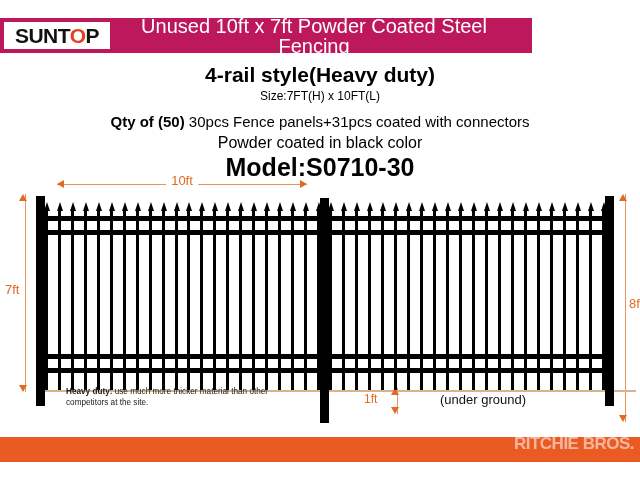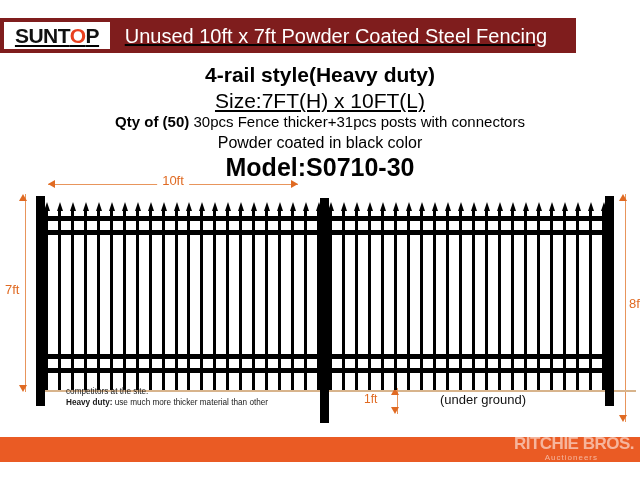--- a/index.html
+++ b/index.html
@@ -6,44 +6,44 @@
   body{
     width:640px;height:480px;
     background:#ffffff;
     font-family:"Liberation Sans", sans-serif;
     overflow:hidden;
     position:relative;
   }
 
   
   .header-bar{
-    position:absolute;left:0;top:18px;width:576px;height:35px;
-    background:#7f1d1d;
-    display:flex;align-items:center;text-decoration:underline;
+    position:absolute;left:0;top:18px;width:532px;height:35px;
+    background:#be185d;
+    display:flex;align-items:center;
   }
   .logo-box{
     width:106px;height:27px;margin-left:4px;
     background:#ffffff;
     display:flex;align-items:center;justify-content:center;
   }
   .logo-text{
     font-size:21px;font-weight:bold;letter-spacing:-0.5px;
     color:#111111;line-height:1;font-family:"Liberation Sans", sans-serif;
   }
   .logo-text .o{color:#e8401f;}
   .header-title{
     flex:1;text-align:center;color:#ffffff;
     font-size:20px;line-height:1;padding-right:14px;
     font-family:"Liberation Sans", sans-serif;
   }
 
   
   .spec{position:absolute;left:0;width:640px;text-align:center;color:#000;}
   .spec-1{top:63px;font-size:21px;font-weight:bold;}
-  .spec-2{top:89px;font-size:21px;text-decoration:underline;}
+  .spec-2{top:89px;font-size:12px;}
   .spec-3{top:113px;font-size:15px;}
   .spec-3 b{font-weight:bold;}
   .spec-4{top:134px;font-size:16px;}
   .spec-5{top:153px;font-size:25px;font-weight:bold;}
 
   
   .diagram{position:absolute;left:0;top:180px;width:640px;height:250px;}
 
   
   .ground{
@@ -74,21 +74,21 @@
     border-right:3px solid transparent;
     border-bottom:9px solid #000;
   }
 
   .rail{position:absolute;left:0;width:100%;height:5px;background:#000;}
   .rail.r1{top:14px;}
   .rail.r2{top:28px;}
   .rail.r3{top:152px;}
   .rail.r4{top:166px;}
 
-  .dim-10ft{position:absolute;left:48px;top:-4px;width:250px;height:16px;}
+  .dim-10ft{position:absolute;left:57px;top:-4px;width:250px;height:16px;}
   .dim-10ft .line{position:absolute;left:0;top:8px;width:250px;height:1px;background:#e8955c;}
   .dim-10ft .lab{
     position:absolute;left:50%;top:-3px;transform:translateX(-50%);
     background:#fff;padding:0 5px;color:#e06a22;font-size:13px;
   }
   .ar{position:absolute;width:0;height:0;}
   .ar.left{left:0;top:4px;border-top:4px solid transparent;border-bottom:4px solid transparent;border-right:7px solid #e06a22;}
   .ar.right{right:0;top:4px;border-top:4px solid transparent;border-bottom:4px solid transparent;border-left:7px solid #e06a22;}
   .ar.up{top:0;left:-3px;border-left:4px solid transparent;border-right:4px solid transparent;border-bottom:7px solid #e06a22;}
   .ar.down{bottom:0;left:-3px;border-left:4px solid transparent;border-right:4px solid transparent;border-top:7px solid #e06a22;}
@@ -139,21 +139,21 @@
 
 <div class="header-bar">
   <div class="logo-box">
     <span class="logo-text"><span>SUNT</span><span class="o">O</span><span>P</span></span>
   </div>
   <div class="header-title">Unused 10ft x 7ft Powder Coated Steel Fencing</div>
 </div>
 
 <div class="spec spec-1">4-rail style(Heavy duty)</div>
 <div class="spec spec-2">Size:7FT(H) x 10FT(L)</div>
-<div class="spec spec-3"><b>Qty of (50)</b><span> 30pcs Fence thicker+31pcs posts with connectors</span></div>
+<div class="spec spec-3"><b>Qty of (50)</b><span> 30pcs Fence panels+31pcs coated with connectors</span></div>
 <div class="spec spec-4">Powder coated in black color</div>
 <div class="spec spec-5">Model:S0710-30</div>
 
 <div class="diagram">
 
   <div class="dim-10ft">
     <div class="line"></div>
     <div class="ar left"></div>
     <div class="ar right"></div>
     <div class="lab">10ft</div>
@@ -286,21 +286,20 @@
         <div class="tip" style="left: 245.5px;"></div>
         <div class="picket" style="left: 260px;"></div>
         <div class="tip" style="left: 258.5px;"></div>
         <div class="picket" style="left: 273px;"></div>
         <div class="tip" style="left: 271.5px;"></div>
       </div>
   </div>
 </div>
 
 <div class="features">
+  <div><b>Heavy duty:</b><span> use much more thicker material than other</span></div>
   <div>competitors at the site.</div>
-  <div><b>Heavy duty:</b><span> use much more thicker material than other</span></div>
 </div>
 
 <div class="footer-bar"></div>
 <div class="watermark">
   <div class="wm-main">RITCHIE BROS.</div>
-  <div class="wm-sub">Auctioneers</div>
 </div>
 
 </body></html>

